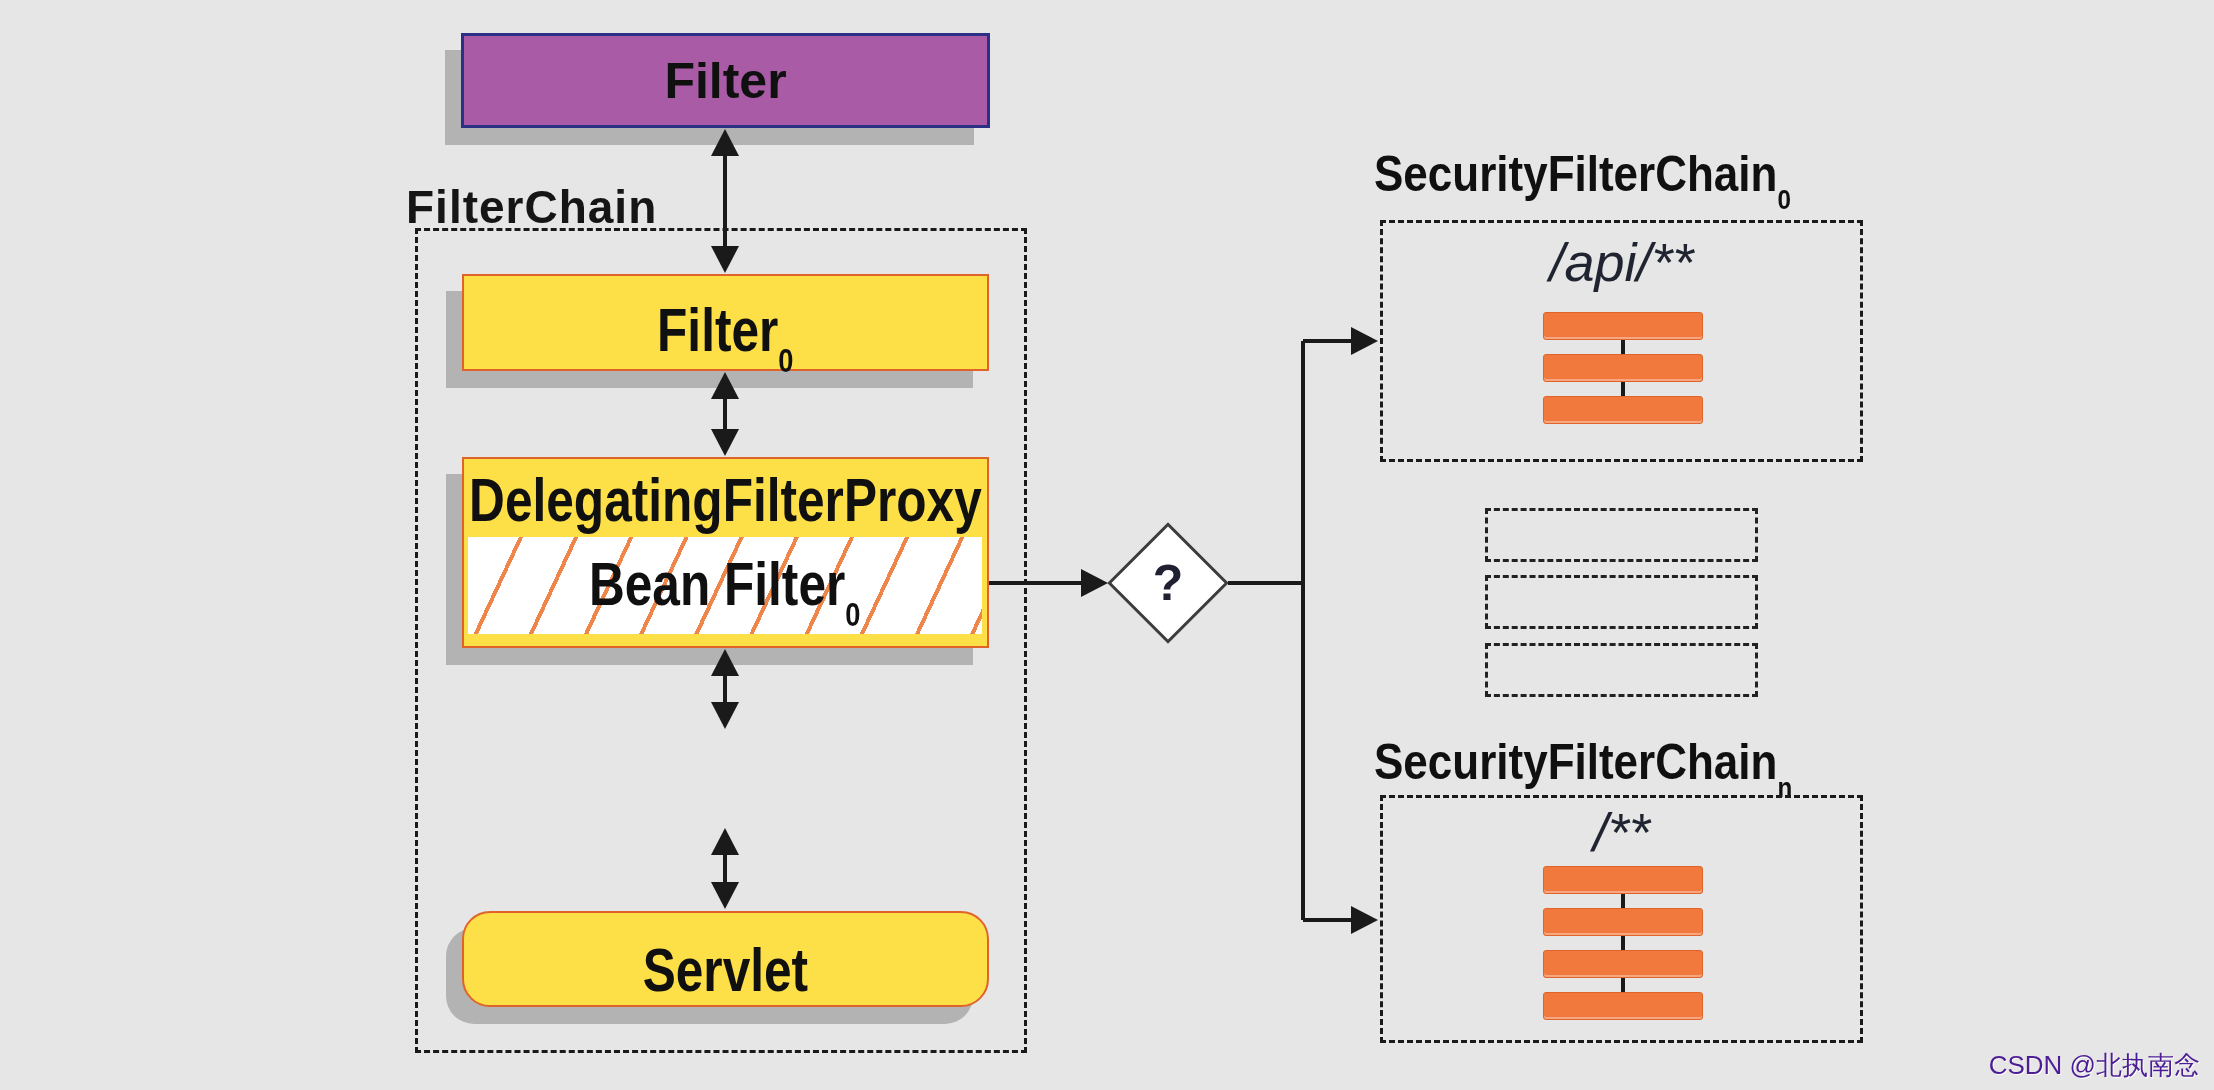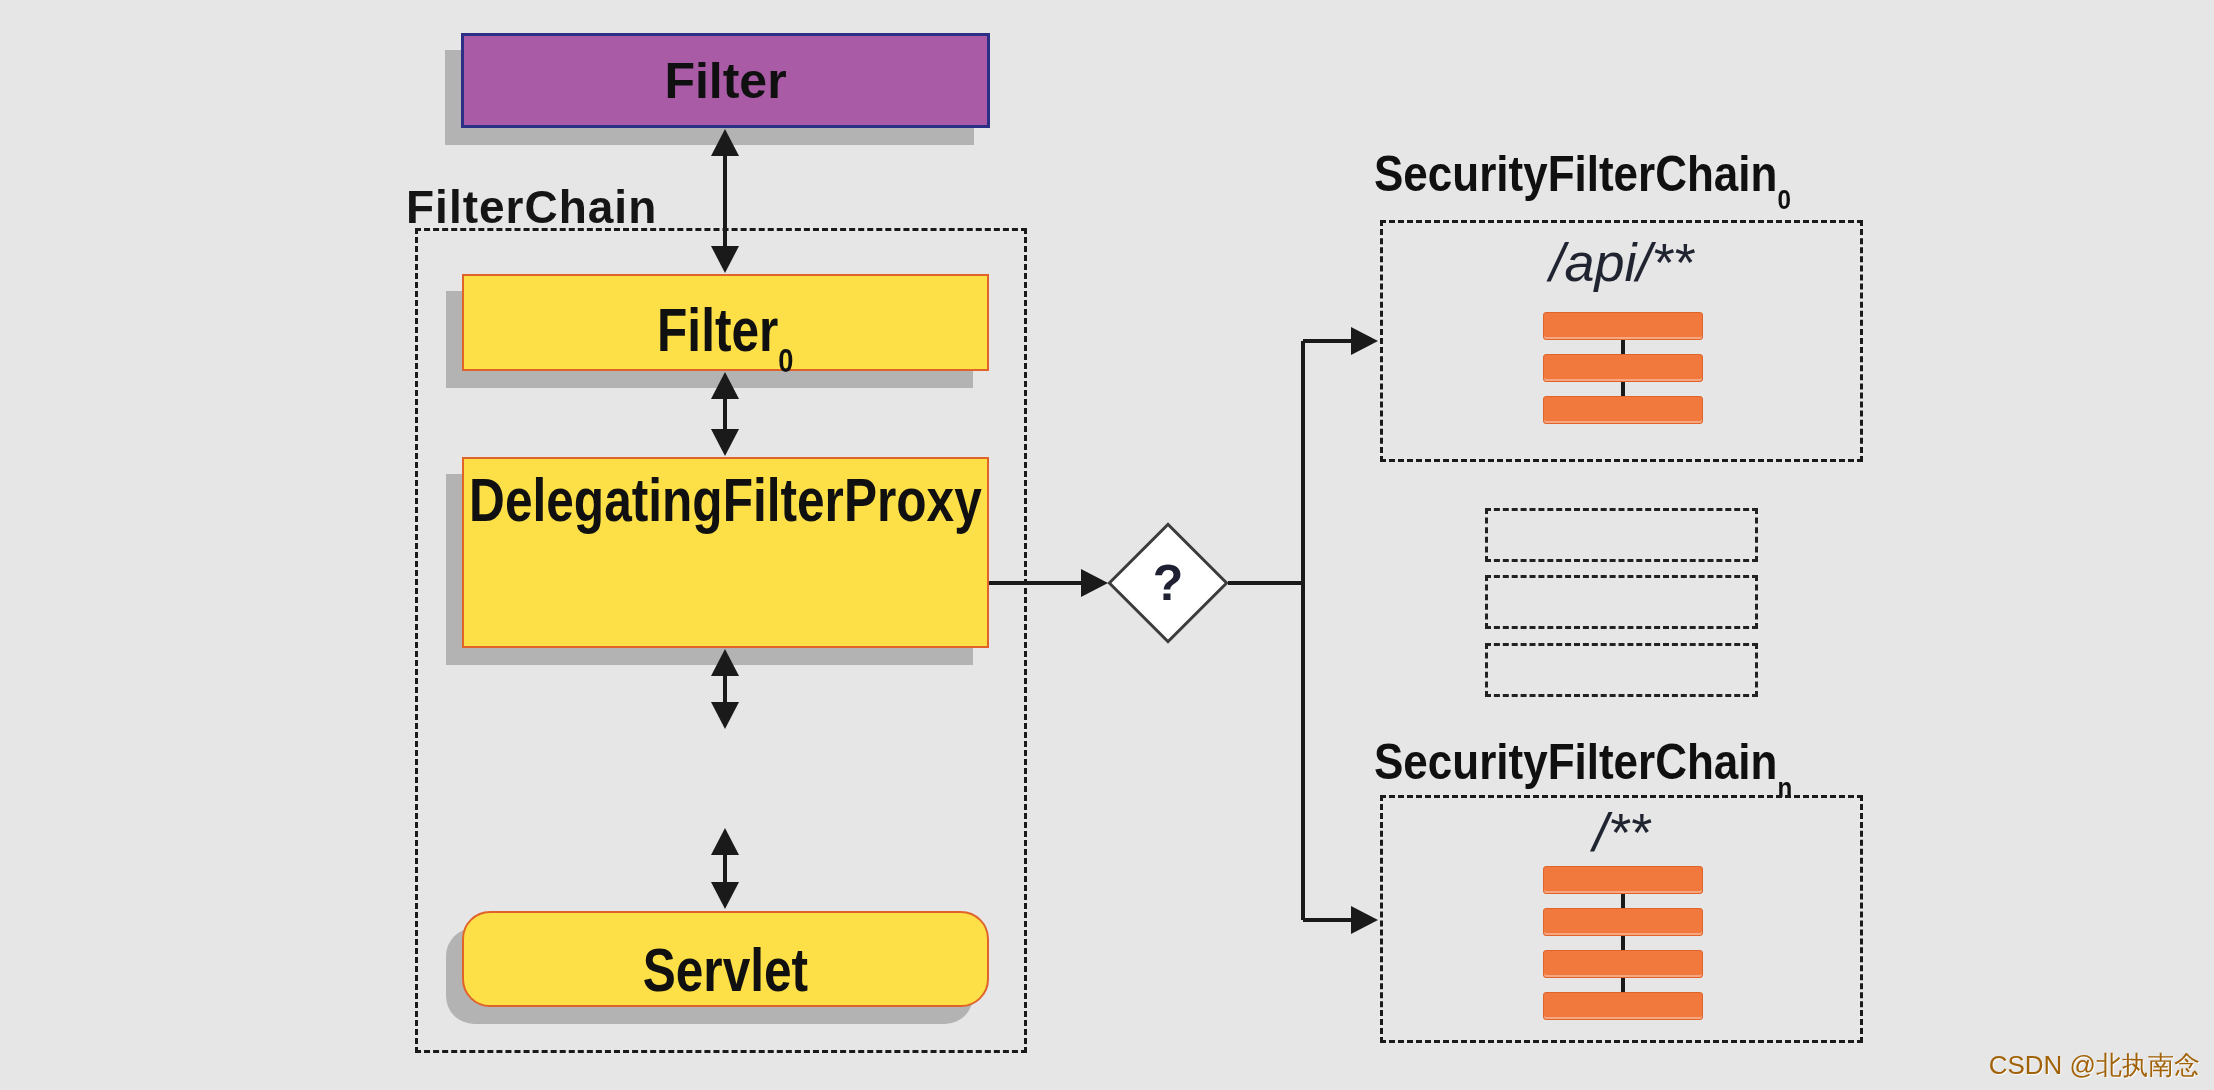--- a/index.html
+++ b/index.html
@@ -97,21 +97,21 @@
     border:3px dashed #222222;
   }
   .ph1{top:508px;} .ph2{top:575px;} .ph3{top:643px;}
 
   
   #wires{position:absolute;left:0;top:0;z-index:5;pointer-events:none;}
 
   
   .watermark{
     right:14px;top:1048px;
-    font-size:26px;color:#a16207;
+    font-size:26px;color:#4c1d95;
     text-shadow:1px 1px 0 rgba(255,255,255,0.9);
   }
 </style>
 </head>
 <body>
 
 <div id="canvas">
 
   <div class="abs client-box boxlabel">
     <span>Filter</span>
@@ -122,20 +122,23 @@
 
   <div class="abs obox filter0-box boxlabel">
     <span class="cond"><span>Filter</span><sub class="ss">0</sub></span>
   </div>
 
   <div class="abs obox dfp-box">
     <div class="dfp-title boxlabel">
       <span class="cond">DelegatingFilterProxy</span>
     </div>
   </div>
+  <div class="abs bean-box boxlabel">
+    <span class="cond"><span>Bean Filter</span><sub class="ss">0</sub></span>
+  </div>
 
 
   <div class="abs obox servlet-box boxlabel">
     <span class="cond">Servlet</span>
   </div>
 
   <div class="abs diamond"></div>
   <div class="abs diamond-q">?</div>
 
   <div class="abs sfc-label sfc0-label">

